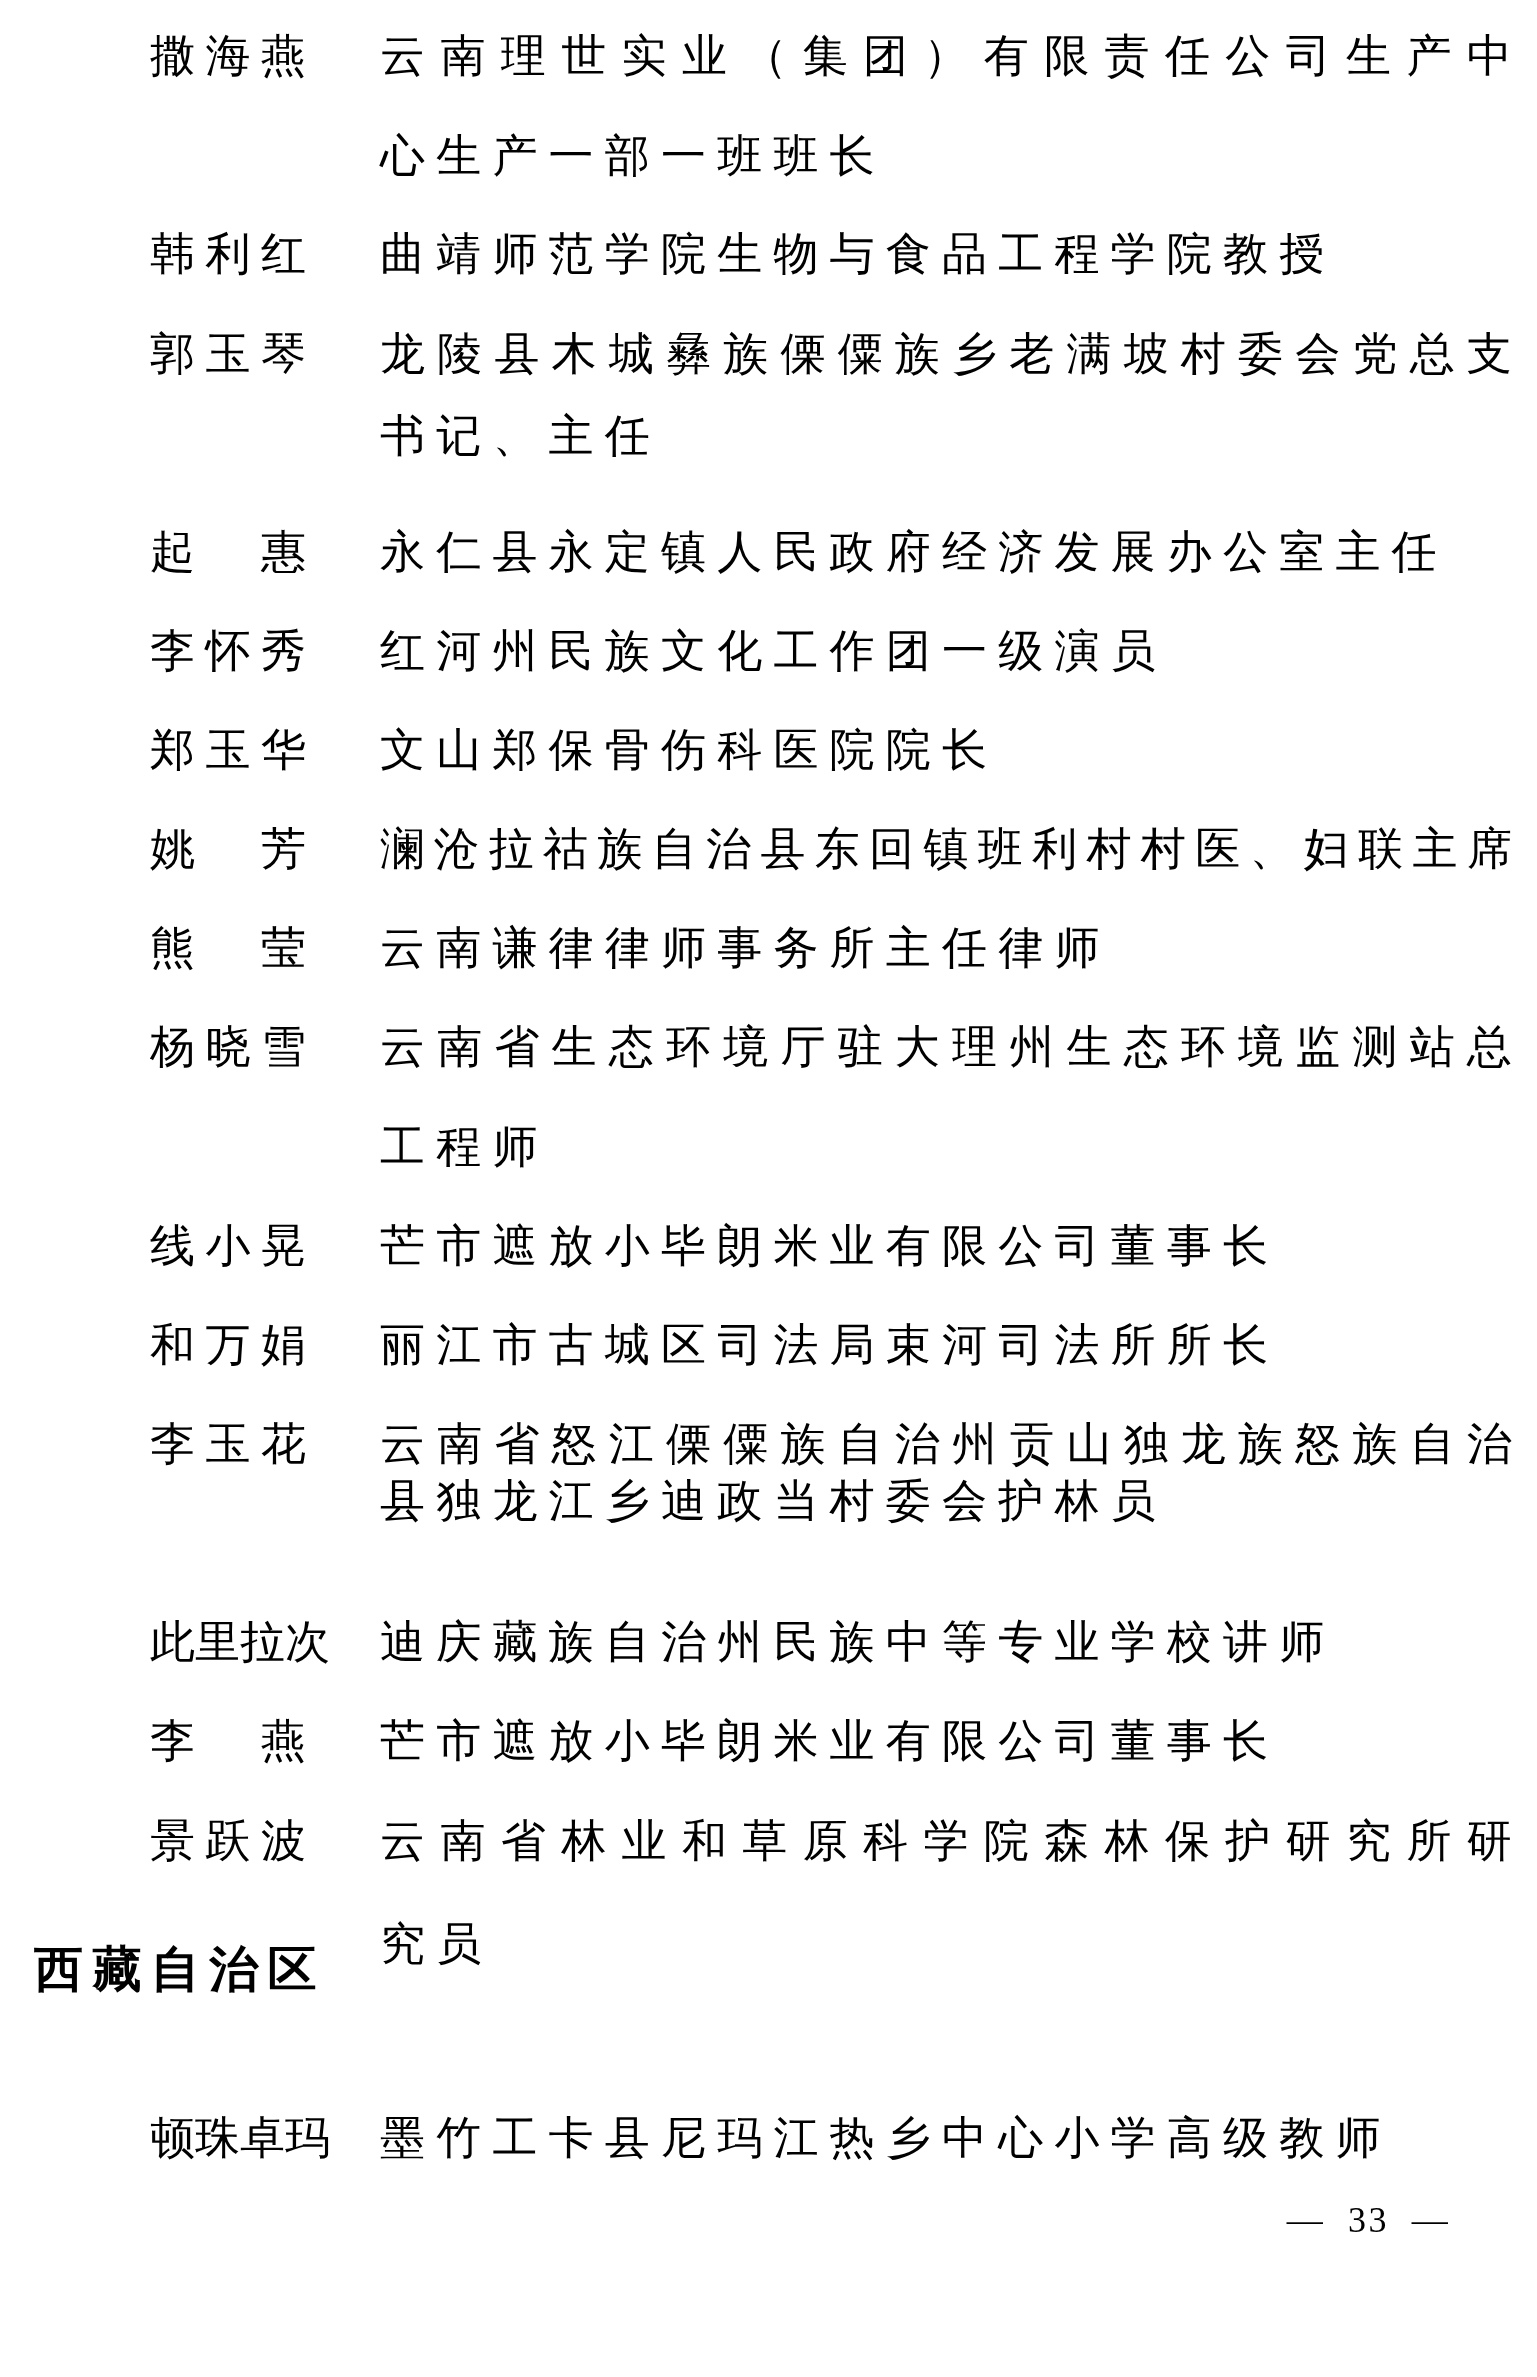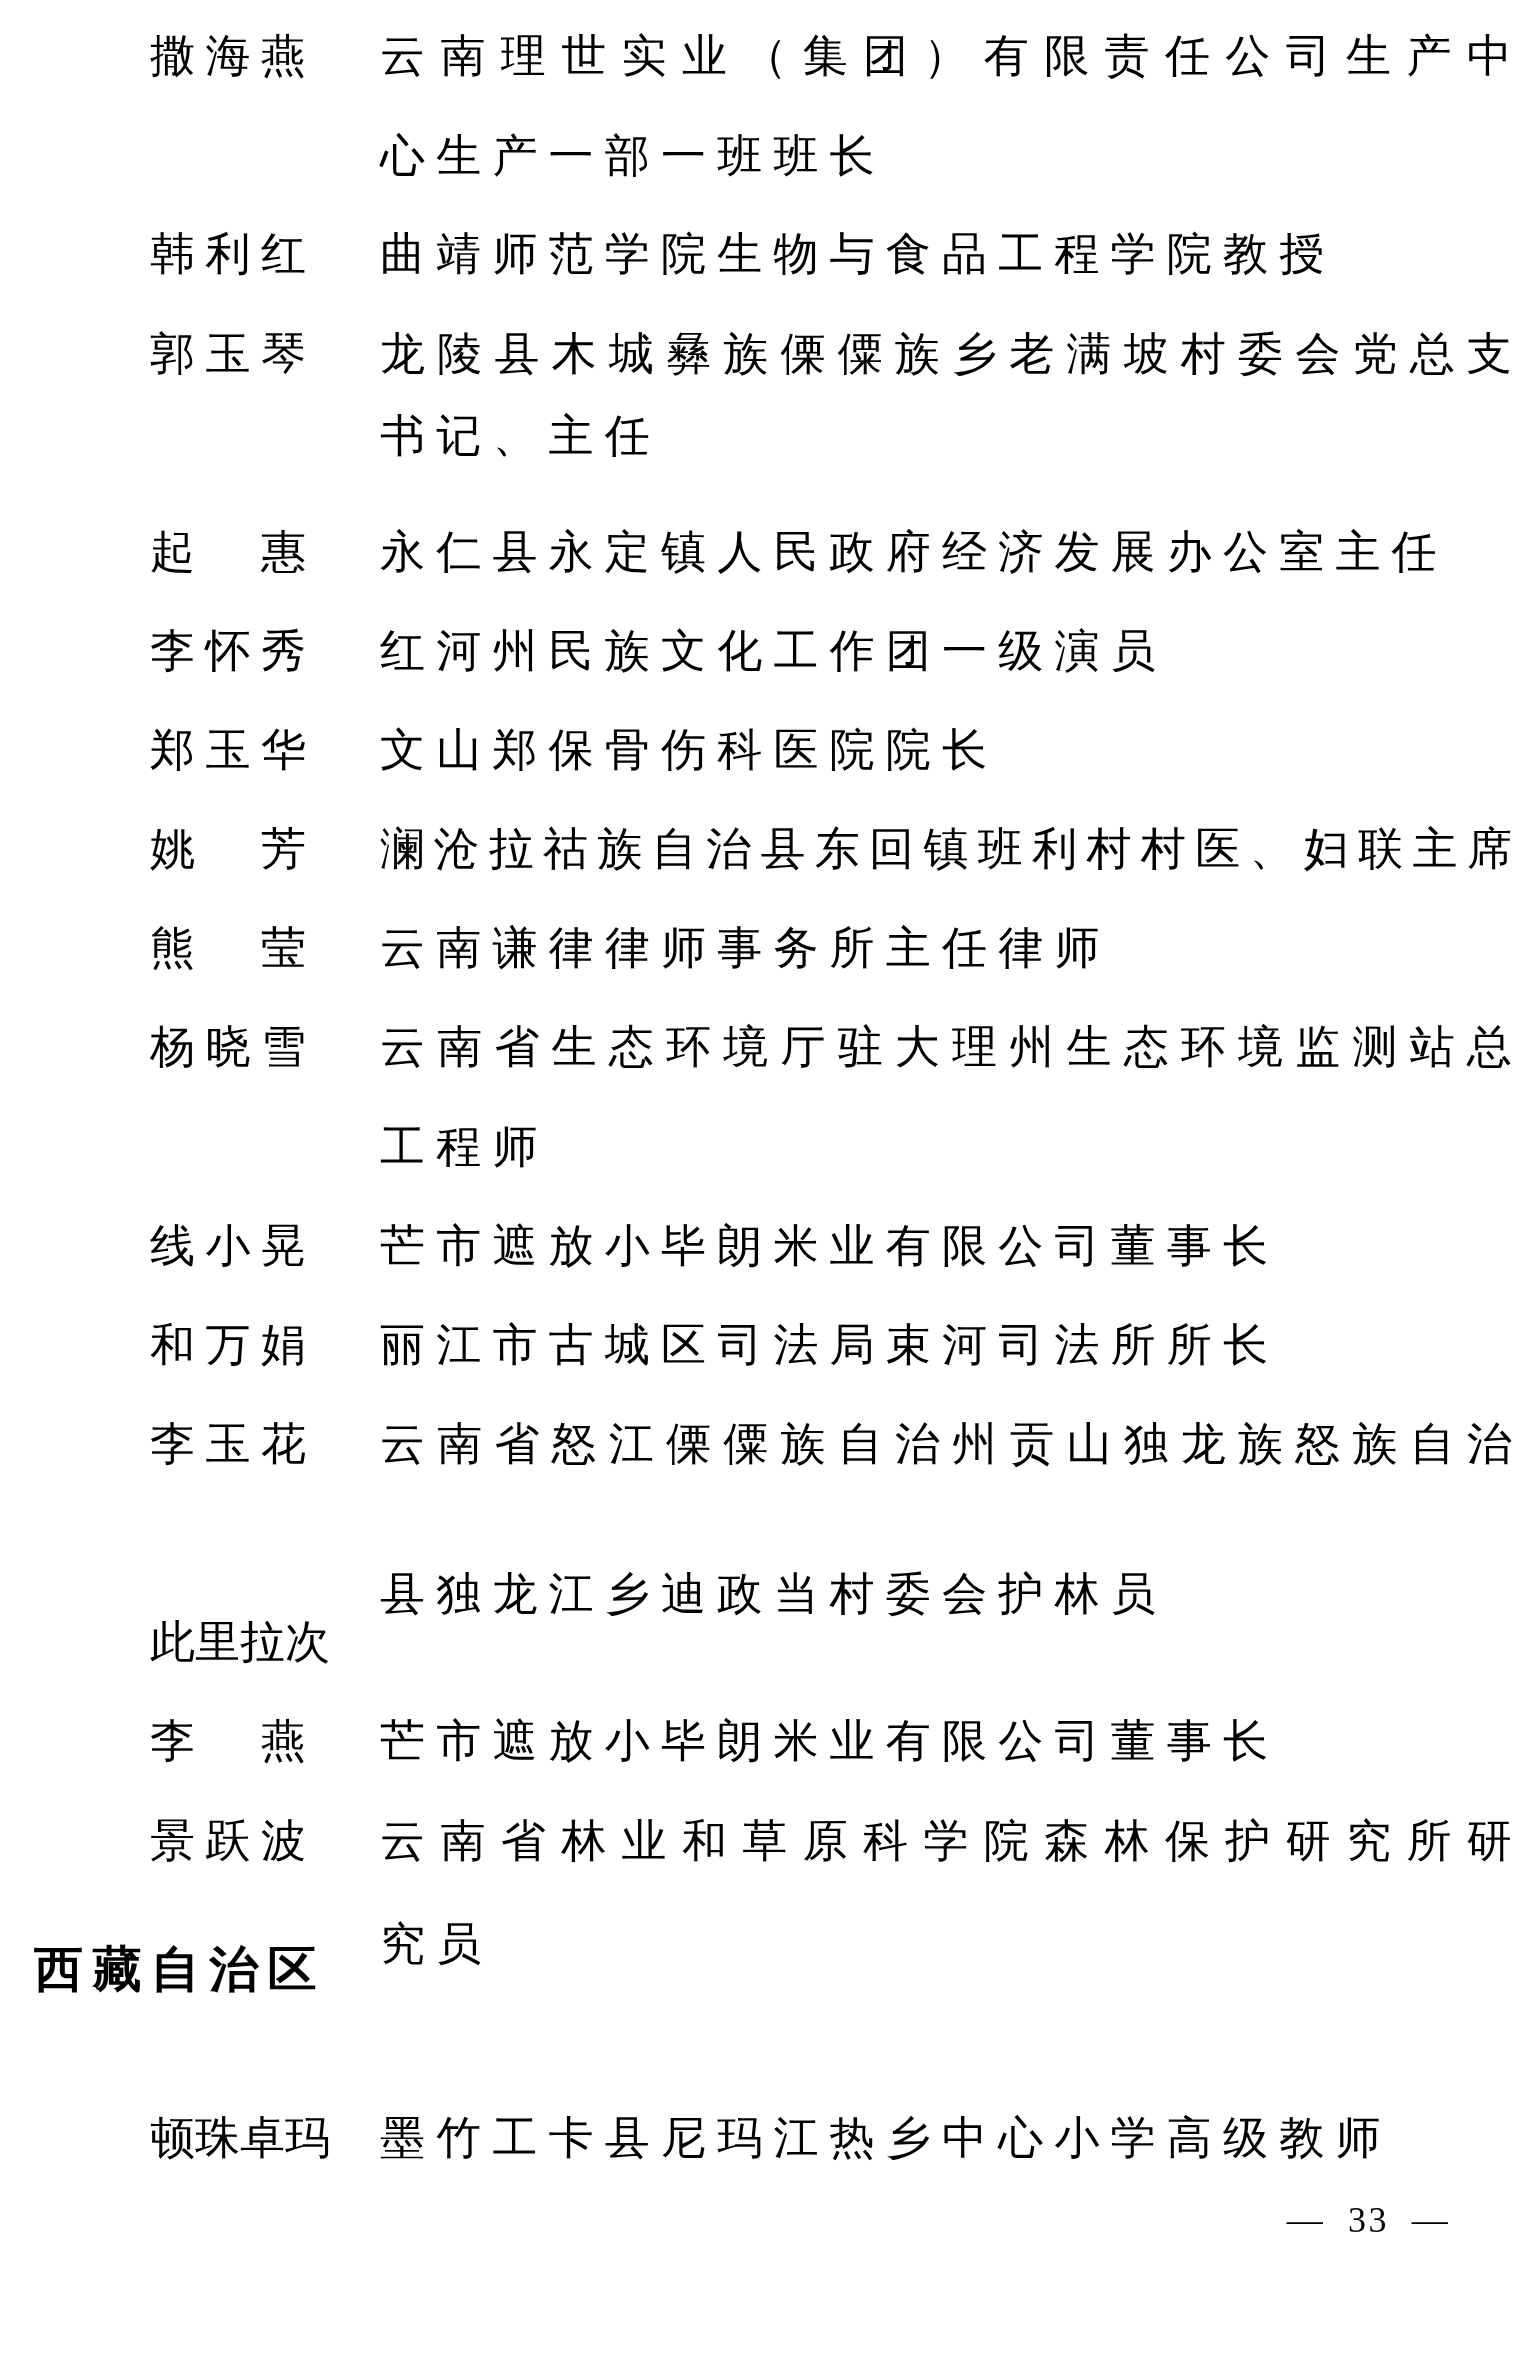--- a/index.html
+++ b/index.html
@@ -286,30 +286,31 @@
         <span class="ch">山</span>
         <span class="ch">独</span>
         <span class="ch">龙</span>
         <span class="ch">族</span>
         <span class="ch">怒</span>
         <span class="ch">族</span>
         <span class="ch">自</span>
         <span class="ch">治</span>
       </div>
     </div>
-    <div class="row" style="top: 1544px;">
+    <div class="row" style="top: 1451px;">
       <div class="desc">县独龙江乡迪政当村委会护林员</div>
     </div>
     <div class="row" style="top: 1592px;">
       <div class="name">
         <span class="ch">此</span>
         <span class="ch">里</span>
         <span class="ch">拉</span>
         <span class="ch">次</span>
       </div>
+      <div class="desc">迪庆藏族自治州民族中等专业学校讲师</div>
     </div>
     <div class="row" style="top: 1691px;">
       <div class="name">
         <span class="ch">李</span>
         <span class="ch">燕</span>
       </div>
       <div class="desc">芒市遮放小毕朗米业有限公司董事长</div>
     </div>
     <div class="row" style="top: 1791px;">
       <div class="name">

